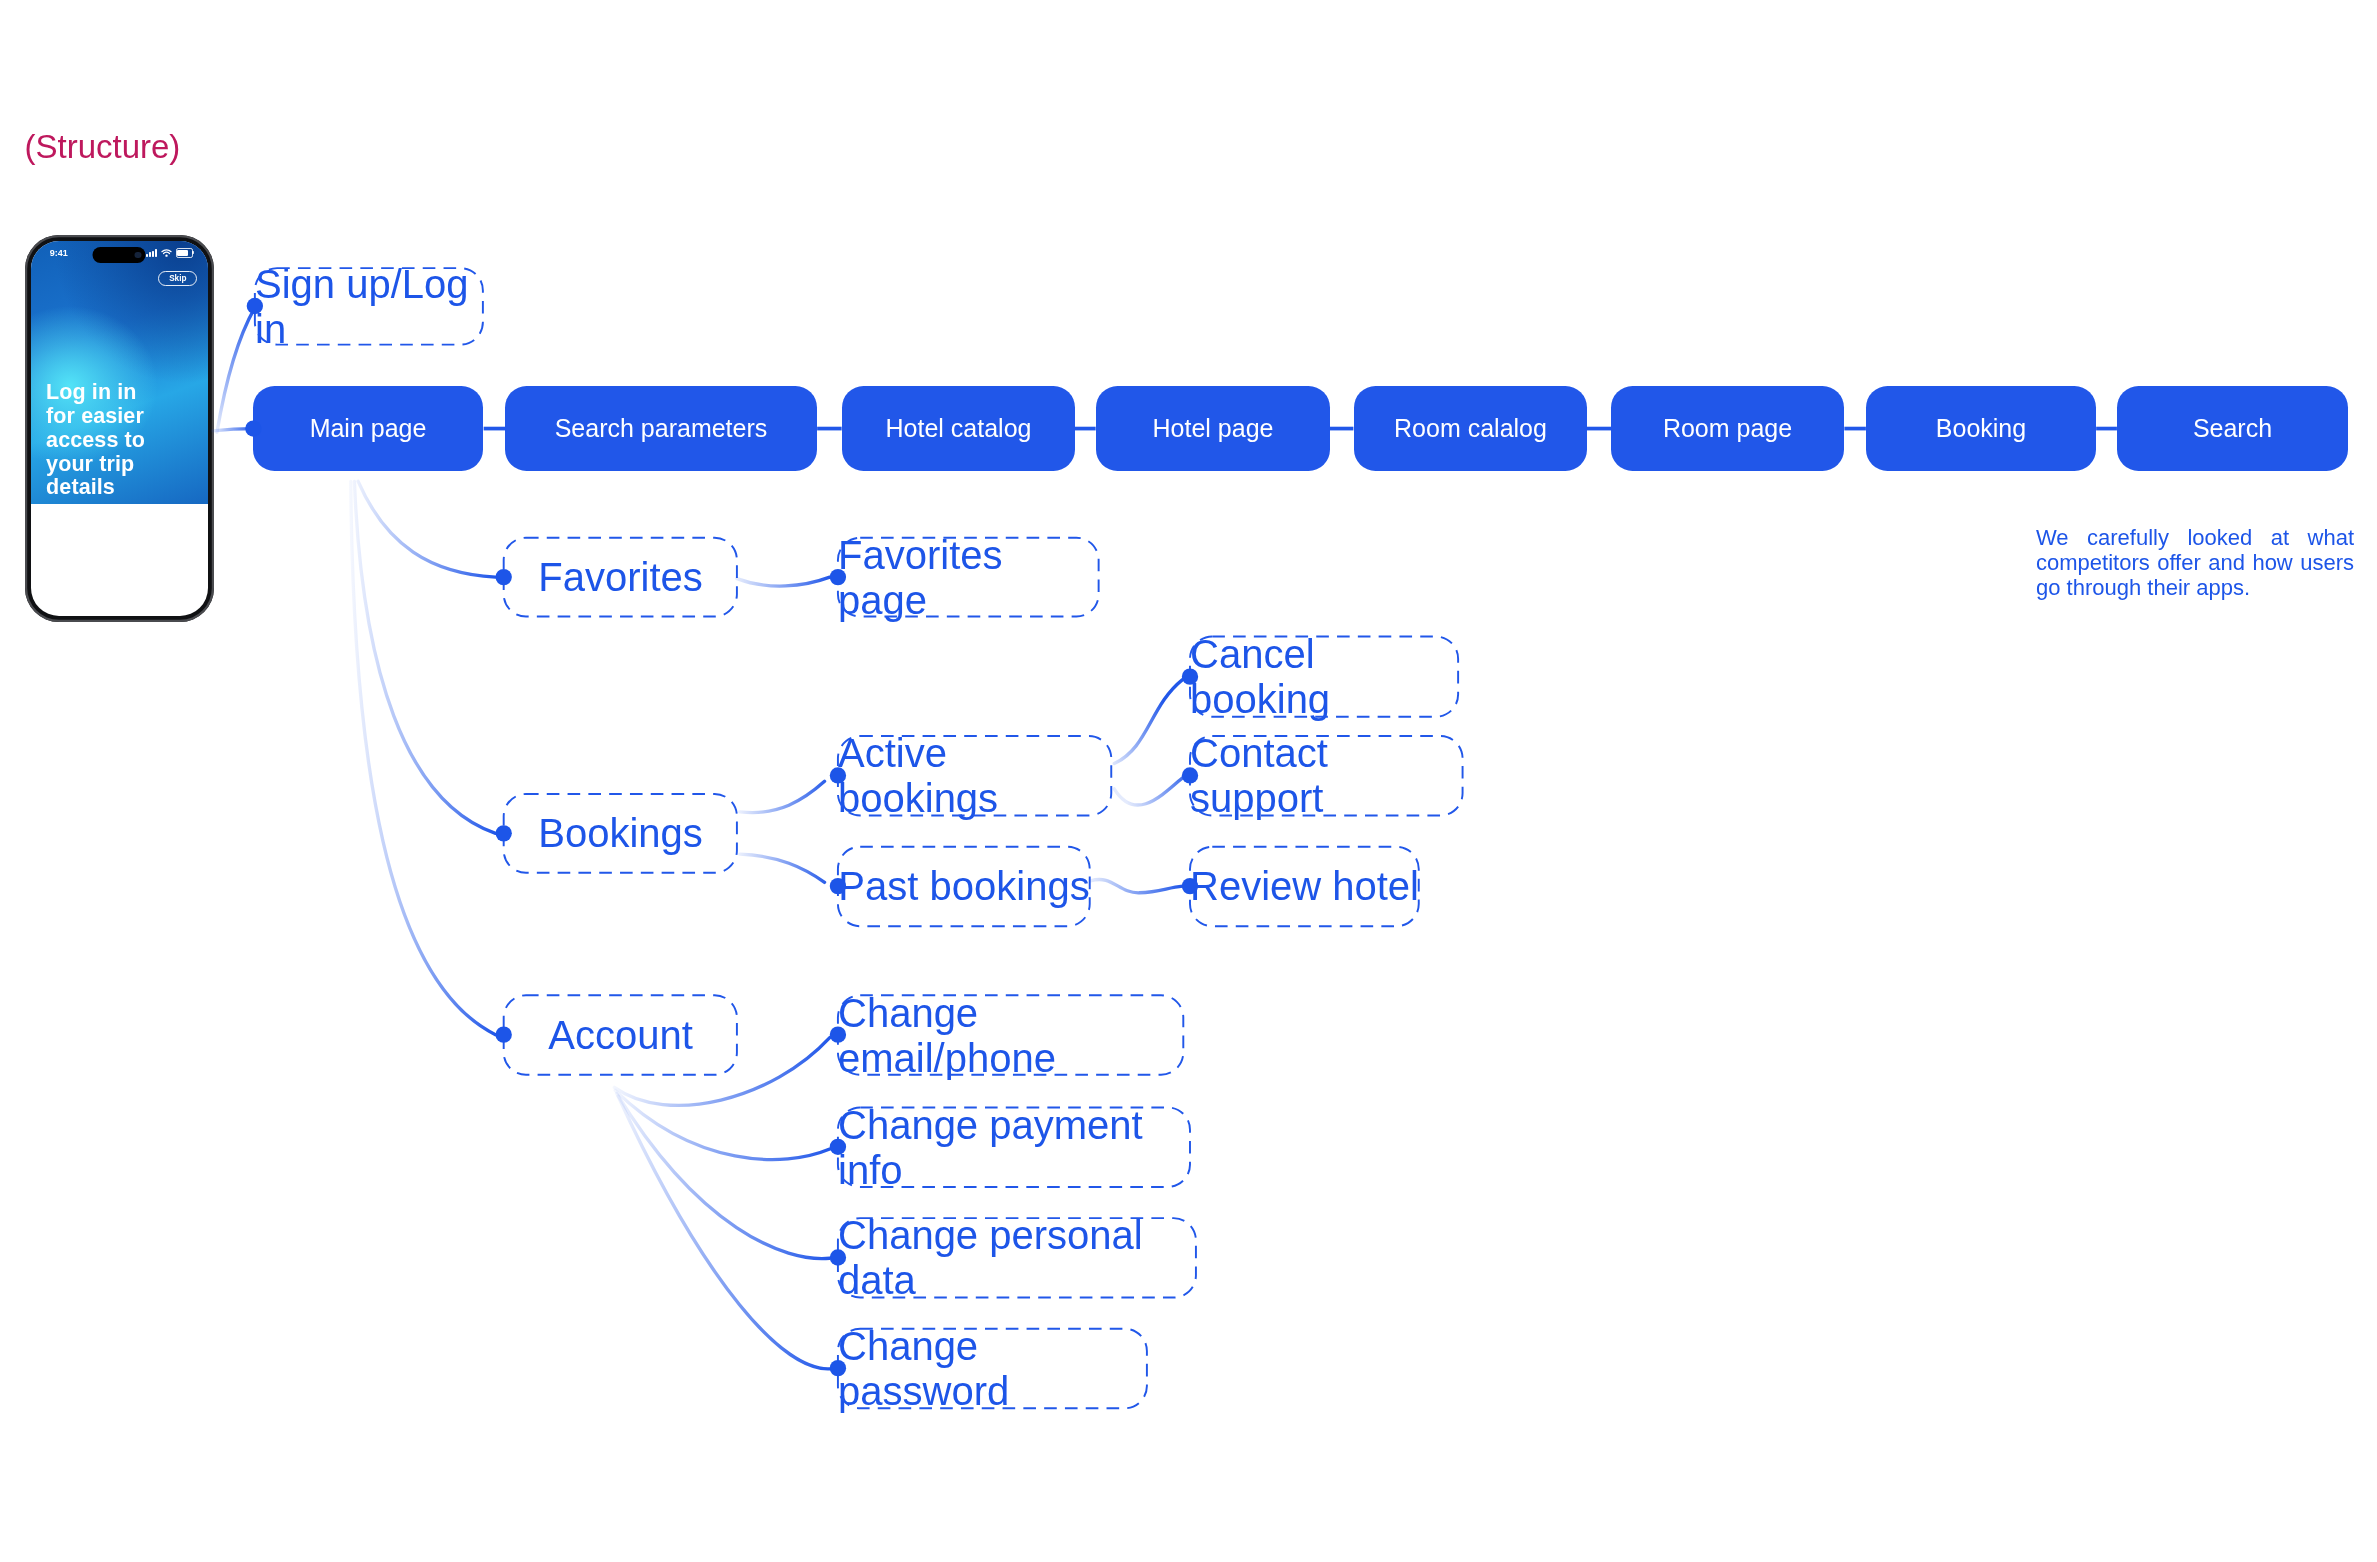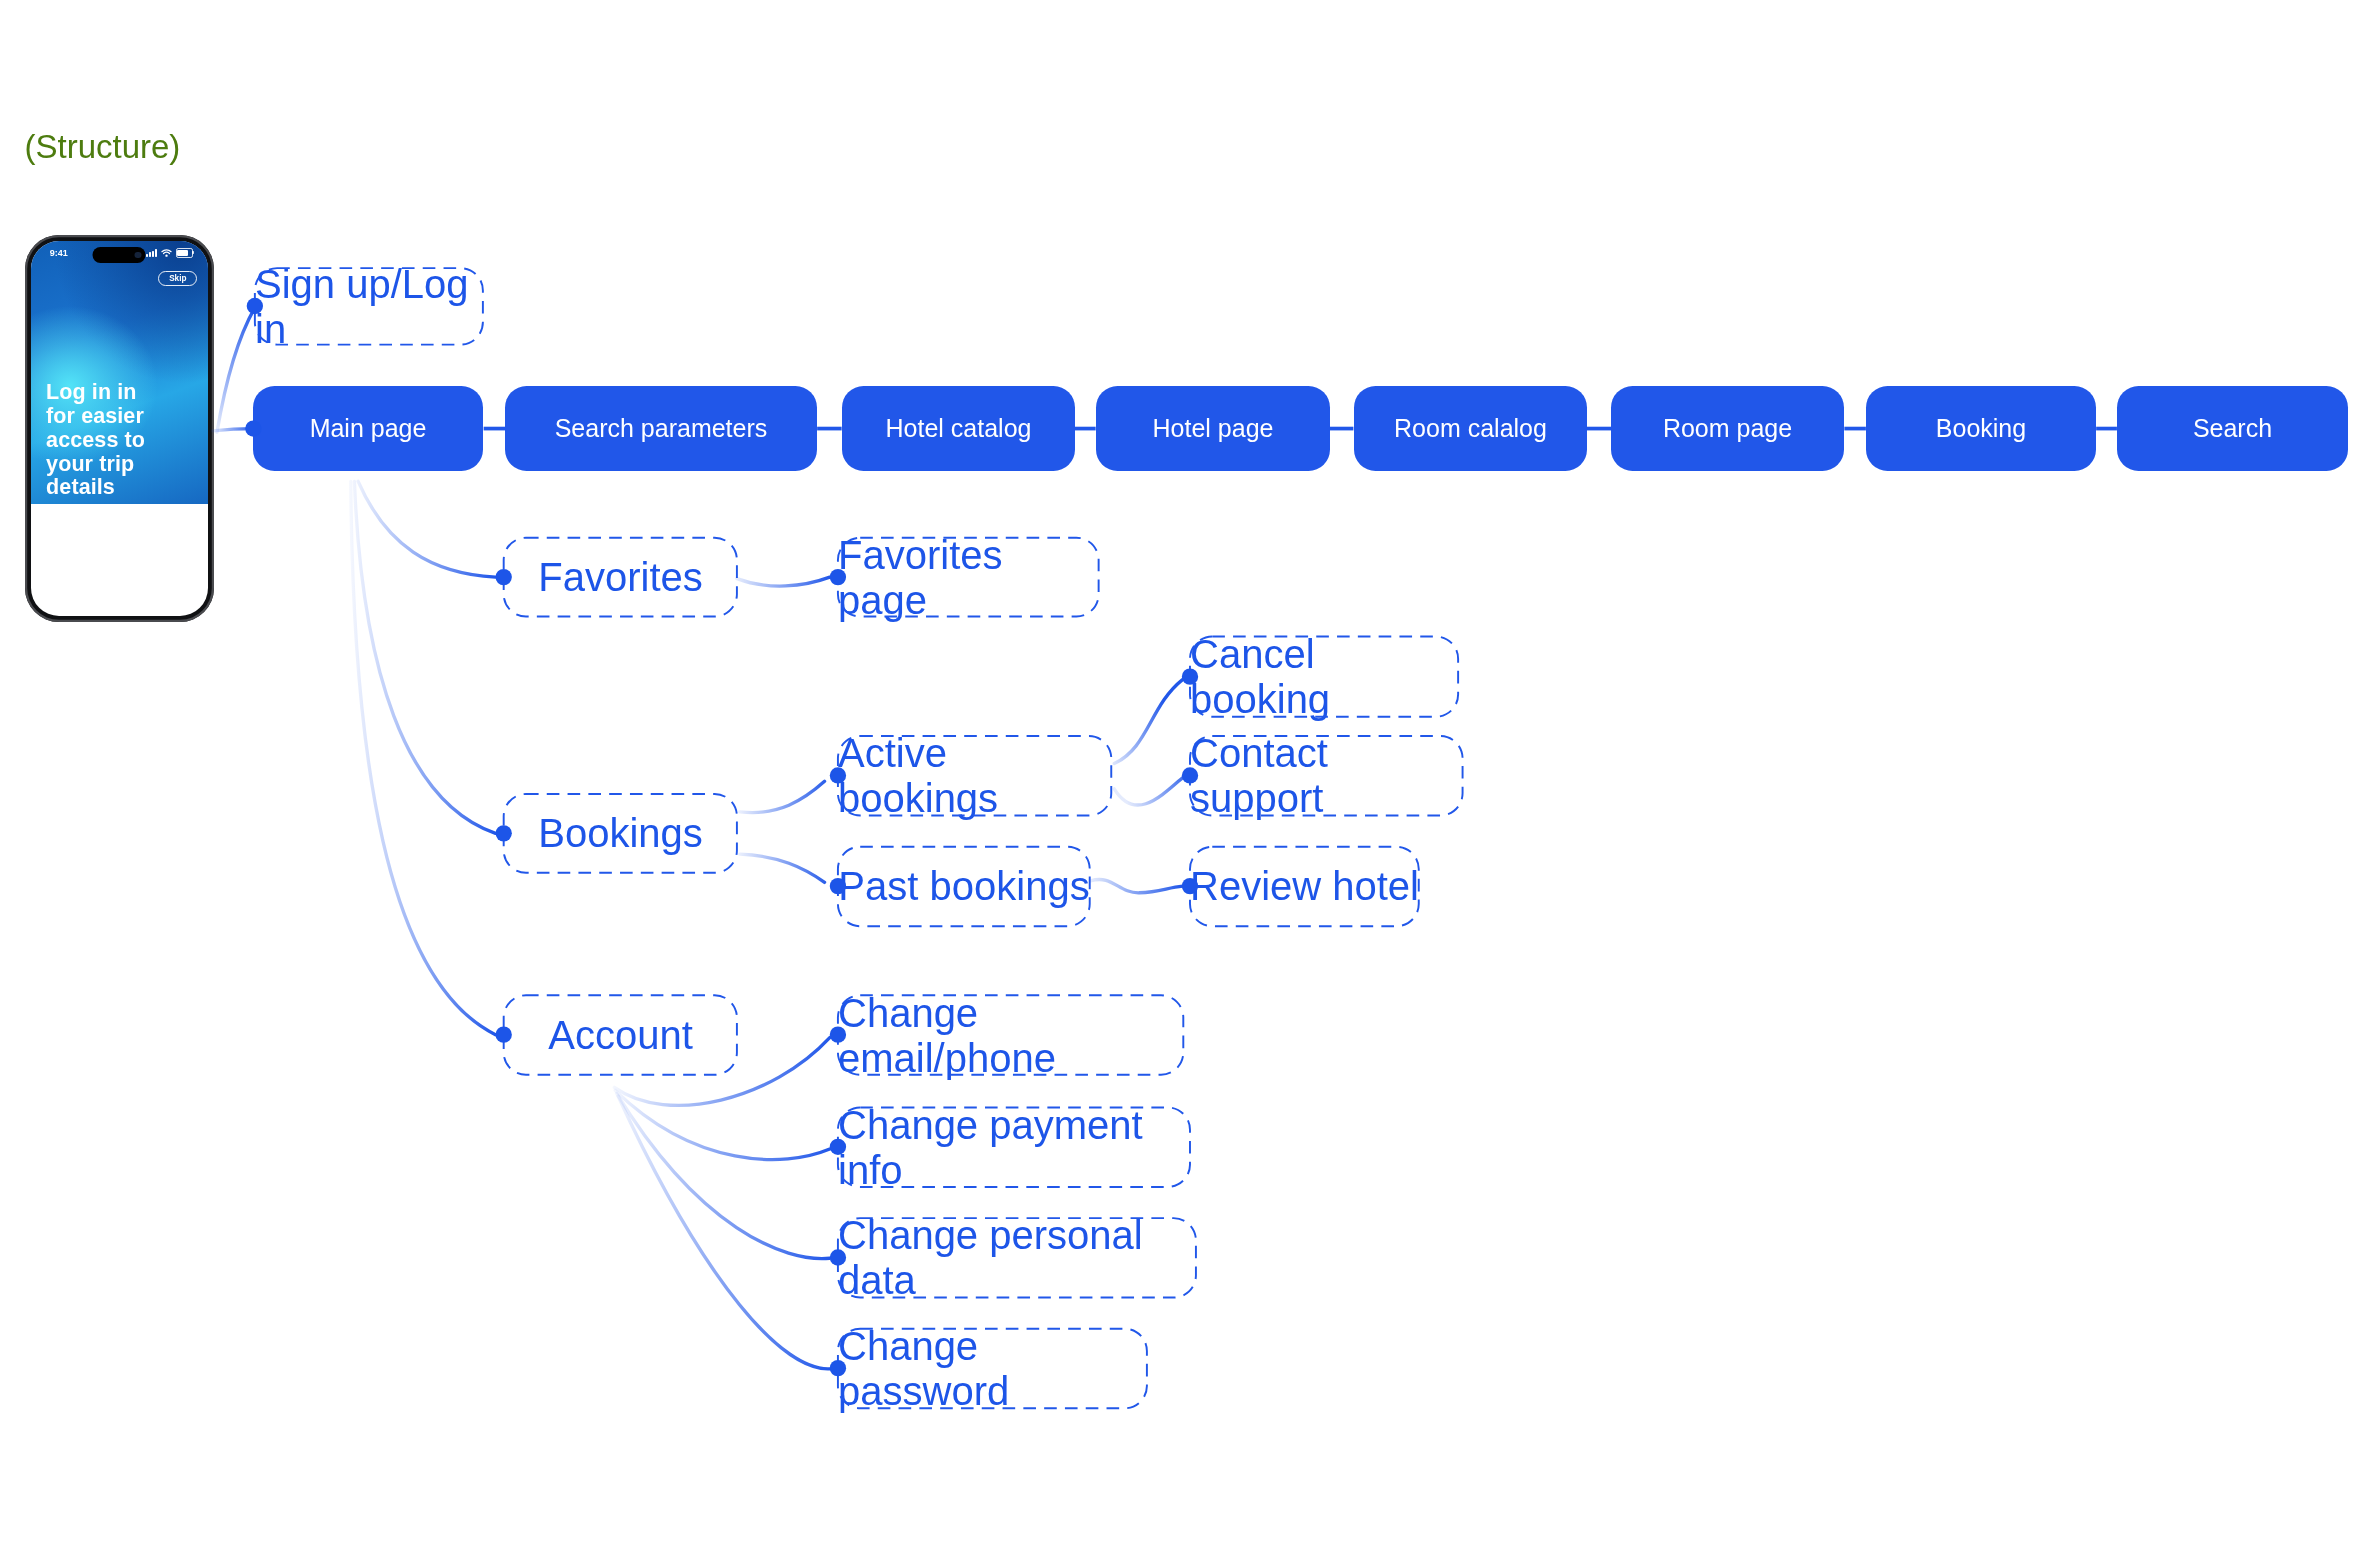--- a/index.html
+++ b/index.html
@@ -1,21 +1,21 @@
 <!DOCTYPE html>
 <html style="font-size:12px"><head>
 <meta charset="utf-8">
 <style>
   html,body{margin:0;padding:0;}
   body{
     width:2377px;height:1562px;background:#ffffff;position:relative;overflow:hidden;
     font-family:"Liberation Sans", sans-serif;
   }
   .structure-label{
-    position:absolute;left:24.5px;top:128px;font-size:33px;color:#4d7c0f;z-index:2;
+    position:absolute;left:24.5px;top:128px;font-size:33px;color:#be185d;z-index:2;
   }
   
   .phone{
     position:absolute;left:24.5px;top:235px;width:189px;height:387px;border-radius:34px;
     background:#101113;box-shadow:0 0 0 2.2px #4a4b4f inset;z-index:1;
   }
   .screen{
     position:absolute;left:6px;top:6px;right:6px;bottom:6px;border-radius:28px;overflow:hidden;
     background:#ffffff;
   }
@@ -124,20 +124,21 @@
 <div class="node" style="left:1190px;top:637px;width:268px;height:80px">Cancel booking</div>
 <div class="node" style="left:1190px;top:736px;width:273px;height:79px">Contact support</div>
 <div class="node" style="left:1190px;top:847px;width:229px;height:79px">Review hotel</div>
 <div class="node" style="left:504px;top:996px;width:233px;height:79px">Account</div>
 <div class="node" style="left:838px;top:996px;width:345px;height:79px">Change email/phone</div>
 <div class="node" style="left:838px;top:1108px;width:352px;height:79px">Change payment info</div>
 <div class="node" style="left:838px;top:1218px;width:358px;height:79px">Change personal data</div>
 <div class="node" style="left:838px;top:1329px;width:309px;height:79px">Change password</div>
 
 <div class="annotation">
+  <p>We carefully looked at what competitors offer and how users go through their apps.</p>
 </div>
 
 <svg class="overlay" width="2377" height="1562" viewBox="0 0 3200 2103">
   <defs>
     <linearGradient id="gPhone" gradientUnits="userSpaceOnUse" x1="283" y1="580" x2="341" y2="577">
       <stop offset="0" stop-color="#2157e9" stop-opacity="0.05"></stop>
         <stop offset="1" stop-color="#2157e9"></stop>
     </linearGradient>
     <linearGradient id="gSign" gradientUnits="userSpaceOnUse" x1="290" y1="582" x2="343" y2="414">
       <stop offset="0" stop-color="#2157e9" stop-opacity="0.1"></stop>

